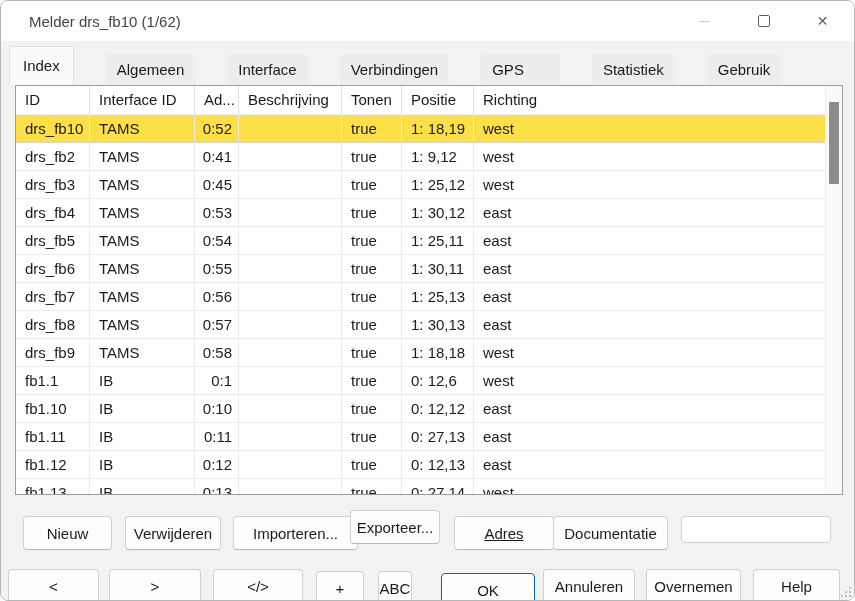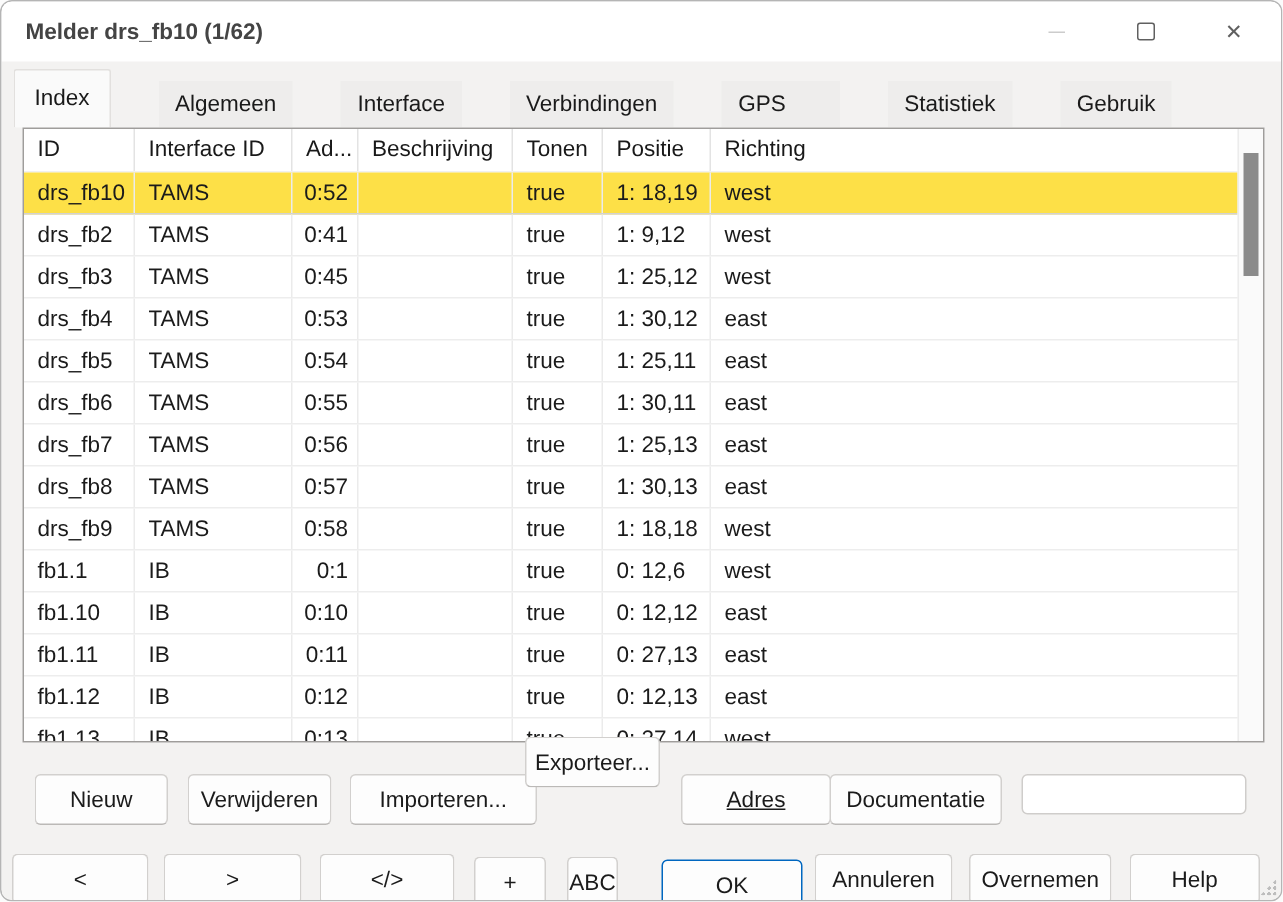--- a/index.html
+++ b/index.html
@@ -1,20 +1,20 @@
 <!DOCTYPE html>
 <html><head>
 <meta charset="utf-8">
 <style>
   html,body{margin:0;padding:0;background:#fbfbfb;font-family:"Liberation Sans","DejaVu Sans",sans-serif;}
   .window{position:relative;width:853px;height:599px;margin:0;background:#fff;
     border:1px solid #b5b5b5;border-radius:8px;overflow:hidden;font-size:15px;color:#1b1b1b;}
   
   .titlebar{position:absolute;top:0;left:0;right:0;height:40px;background:#fff;display:flex;align-items:center;}
-  .title{margin-left:16px;color:#444;font-size:15px;font-weight:bold;}
+  .title{margin-left:28px;color:#444;font-size:15px;}
   .caption-controls{position:absolute;right:2px;top:0;height:40px;display:flex;}
   .cap-btn{width:59px;height:40px;display:flex;align-items:center;justify-content:center;}
   .min-glyph{width:11px;height:1px;background:#ccc;}
   .max-glyph{width:10px;height:10px;border:1px solid #606060;border-radius:2px;}
   .close-glyph{color:#606060;font-size:14px;line-height:1;}
   
   .content{position:absolute;top:40px;left:0;right:0;bottom:0;background:#f3f2f1;}
   
   .tabs{position:absolute;left:8px;top:4px;height:40px;display:flex;align-items:flex-end;gap:30px;}
   .tab{height:31px;line-height:31px;padding:0 11px;background:#eeedec;margin-right:2px;color:#1a1a1a;cursor:default;}
@@ -224,21 +224,21 @@
           </div>
       </div>
       <div class="vscroll">
         <div class="vthumb"></div>
       </div>
     </div>
 
     <button class="btn" style="left:22px;top:475px;width:89px;">Nieuw</button>
     <button class="btn" style="left:124px;top:475px;width:96px;">Verwijderen</button>
     <button class="btn" style="left:232px;top:475px;width:125px;">Importeren...</button>
-    <button class="btn" style="left:349px;top:450px;width:90px;">Exporteer...</button>
+    <button class="btn" style="left:349px;top:469px;width:90px;">Exporteer...</button>
     <button class="btn" style="left:453px;top:475px;width:100px;text-decoration:underline;">Adres</button>
     <button class="btn" style="left:552px;top:475px;width:115px;">Documentatie</button>
     <input class="text-field" style="left: 680px; top: 475px; width: 150px;" value="">
 
     <div class="row2">
       <button class="btn" style="left:7px;top:528px;width:91px;">&lt;</button>
       <button class="btn" style="left:108px;top:528px;width:92px;">&gt;</button>
       <button class="btn" style="left:212px;top:528px;width:90px;">&lt;/&gt;</button>
       <button class="btn small" style="left:315px;top:530px;width:48px;">+</button>
       <button class="btn small" style="left:377px;top:530px;width:32px;">ABC</button>

